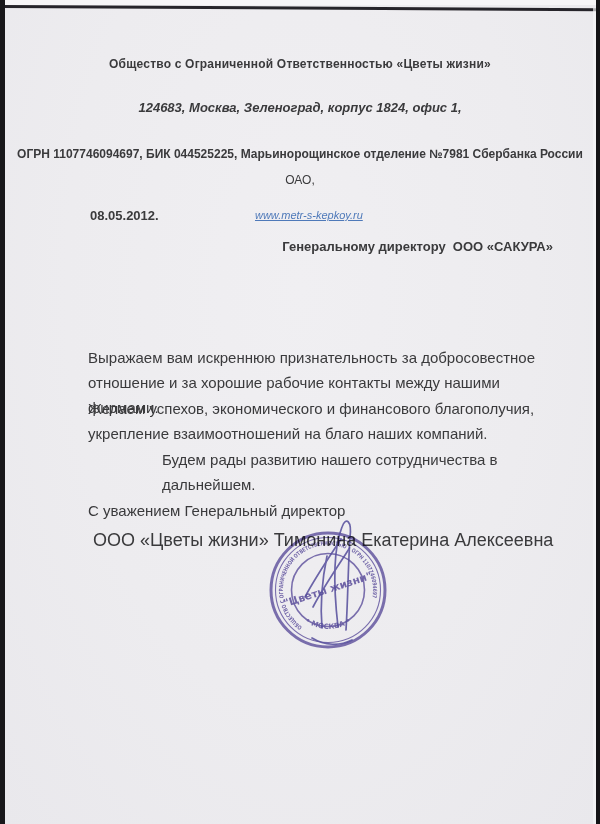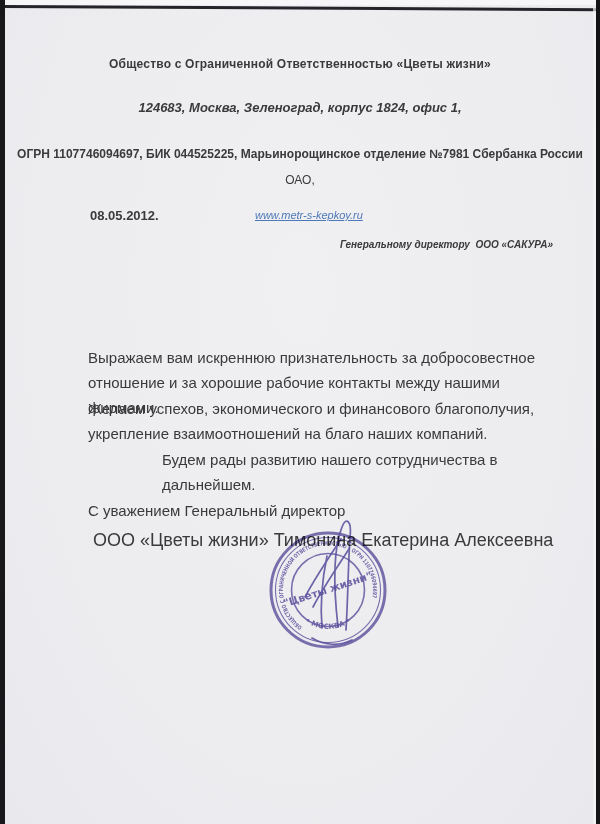--- a/index.html
+++ b/index.html
@@ -26,21 +26,21 @@
   .centered { left: 0; width: 600px; text-align: center; }
 
   .company-name   { top: 57px;  font-size: 12px; font-weight: bold; letter-spacing: .2px; }
   .company-addr   { top: 100px;  font-size: 13px; font-weight: bold; font-style: italic; }
   .company-req1   { top: 123px; font-size: 12px; font-weight: bold; }
   .company-req2   { top: 147px; font-size: 12px; font-weight: bold; }
   .company-req3   { top: 165px; font-size: 12px; font-weight: normal; margin-top: 8px; }
   .website-row    { top: 187px; }
   .website-link   { font-size: 11px; font-style: italic; color: #4e79b9; text-decoration: underline; }
   .date-line      { top: 208px; left: 90px;  font-size: 13px; font-weight: bold; }
-  .recipient-line { top: 239px; left: 0; width: 553px; text-align: right; font-size: 10px; font-weight: bold; font-style: italic; }
+  .recipient-line { top: 239px; left: 0; width: 553px; text-align: right; font-size: 13px; font-weight: bold; }
   .letter-title   { top: 283px; font-size: 16.5px; font-weight: bold; }
 
   .para  { left: 88px; width: 478px; font-size: 15px; line-height: 25px; }
   .p1 { top: 312px; }
   .p2 { top: 345px; }
   .p3 { top: 396px; }
   .p4 { top: 447px; left: 162px; width: 420px; }
 
   .signoff1 { top: 502px; left: 88px; font-size: 15px; }
   .signoff2 { top: 530px; left: 93px; font-size: 18px; z-index: 2; }

